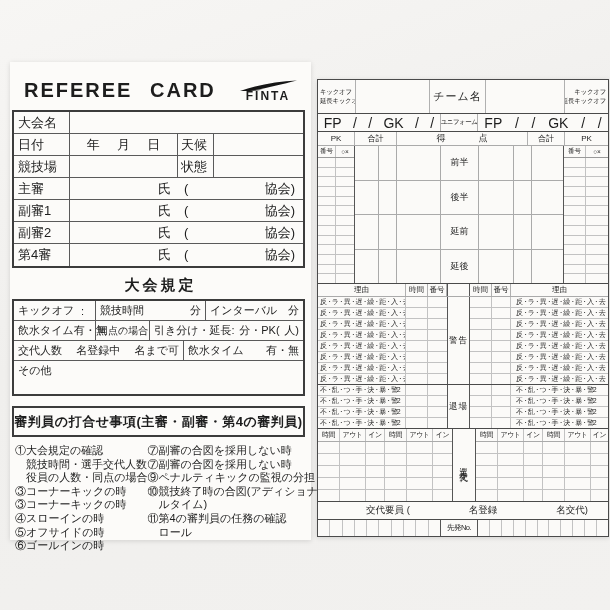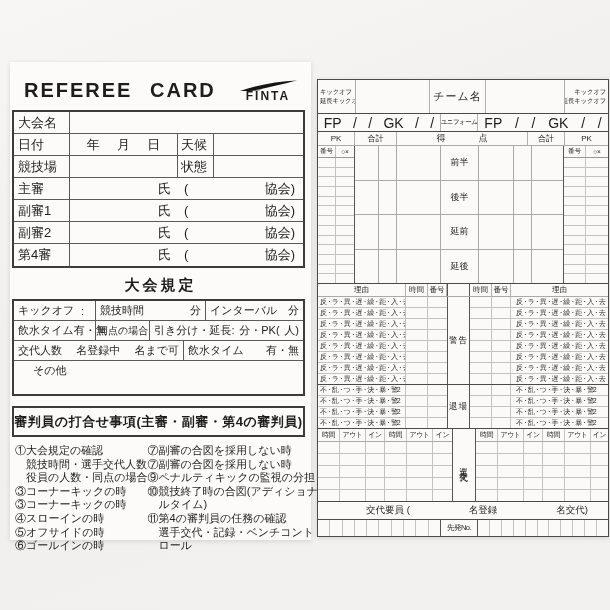--- a/index.html
+++ b/index.html
@@ -19,21 +19,21 @@
   .irow { display:flex; height:22px; border-bottom:1px solid #5a5a5a; align-items:stretch; }
   .irow:last-child { border-bottom:none; }
   .ilab { width:56px; border-right:1px solid #5a5a5a; display:flex; align-items:center; padding-left:4px; font-size:13px; white-space:nowrap; }
   .imid { width:108px; border-right:1px solid #5a5a5a; display:flex; align-items:center; justify-content:space-around; padding:0 8px; font-size:13px; }
   .ilab2 { width:36px; border-right:1px solid #5a5a5a; display:flex; align-items:center; padding-left:3px; font-size:13px; }
   .ival { flex:1; }
   .iname { flex:1; display:flex; align-items:center; justify-content:space-between; padding:0 8px 0 88px; font-size:13px; white-space:nowrap; }
   .rhead { text-align:center; font-size:15px; font-weight:bold; letter-spacing:3px; margin:8px 0 4px; }
   .rtab { margin:0 6px 0 2px; border:2px solid #3c3c3c; font-size:11px; }
   .rrow { display:flex; height:20px; border-bottom:1px solid #5a5a5a; align-items:stretch; }
-  .rrow:last-child { border-bottom:none;margin-left:15px; }
+  .rrow:last-child { border-bottom:none; }
   .rcell { display:flex; align-items:center; border-right:1px solid #5a5a5a; padding:0 4px; white-space:nowrap; }
   .rcell:last-child { border-right:none; }
   .sp { justify-content:space-between; }
   .rtall { height:33px; align-items:flex-start; }
   .rtall .rcell { align-items:flex-start; padding-top:2px; }
   .bbox { margin:10px 6px 0 2px; border:2px solid #3c3c3c; text-align:center; font-weight:bold; font-size:13px; padding:5px 0 4px; letter-spacing:0.5px; white-space:nowrap; }
   .blist { display:flex; margin:7px 2px 0 5px; font-size:11px; line-height:13.6px; }
   .bcol1 { width:143px; }
   .bcol2 { flex:1; }
   .bline { white-space:nowrap; }
@@ -214,21 +214,20 @@
           <div class="bline">⑤オフサイドの時</div>
           <div class="bline">⑥ゴールインの時</div>
         </div>
       <div class="bcol2" id="briefing-col-2">
           <div class="bline">⑦副審の合図を採用しない時</div>
           <div class="bline">⑦副審の合図を採用しない時</div>
           <div class="bline">⑨ペナルティキックの監視の分担</div>
           <div class="bline">⑩競技終了時の合図(アディショナ</div>
           <div class="bline cont">ルタイム)</div>
           <div class="bline">⑪第4の審判員の任務の確認</div>
-          <div class="bline cont">選手交代・記録・ベンチコント</div>
           <div class="bline cont">ロール</div>
         </div>
     </div>
   </div>
 
   <div class="card rc">
 
     <div class="frow hb" style="height:34px">
       <div class="c ko" style="width:38px">
         <div>キックオフ</div>

